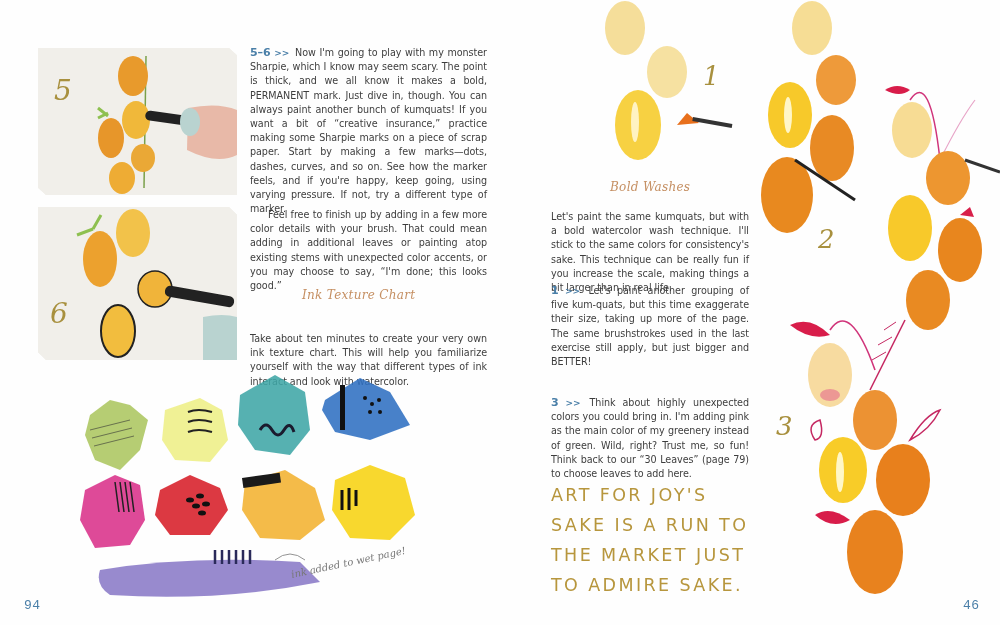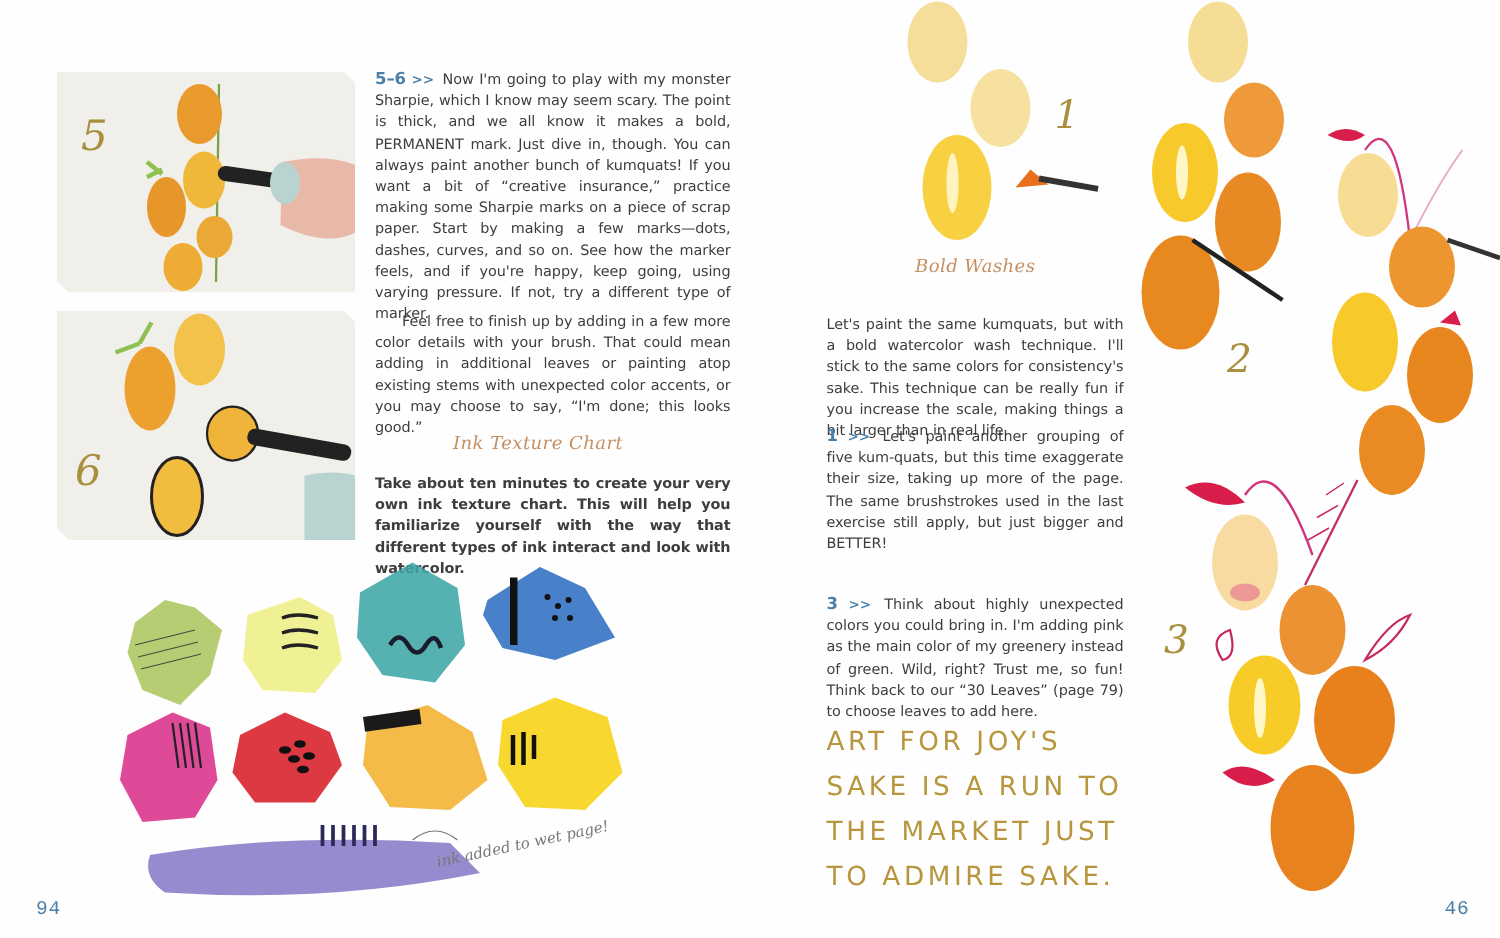--- a/index.html
+++ b/index.html
@@ -77,21 +77,21 @@
     <p class="body-text" style="left:250px; top:46px; width:237px;">
       <span class="step-num">5–6</span>
       <span class="step-arrows">&gt;&gt;</span>
       <span>Now I'm going to play with my monster Sharpie, which I know may seem scary. The point is thick, and we all know it makes a bold, PERMANENT mark. Just dive in, though. You can always paint another bunch of kumquats! If you want a bit of “creative insurance,” practice making some Sharpie marks on a piece of scrap paper. Start by making a few marks—dots, dashes, curves, and so on. See how the marker feels, and if you're happy, keep going, using varying pressure. If not, try a different type of marker.</span>
     </p>
 
     <p class="body-text indent" style="left:250px; top:208px; width:237px;">Feel free to finish up by adding in a few more color details with your brush. That could mean adding in additional leaves or painting atop existing stems with unexpected color accents, or you may choose to say, “I'm done; this looks good.”</p>
 
     <div class="script-heading" style="left:302px; top:288px;text-align:center;">Ink Texture Chart</div>
 
-    <p class="body-text" style="left:250px; top:316px; width:237px;font-weight:bold;">Take about ten minutes to create your very own ink texture chart. This will help you familiarize yourself with the way that different types of ink interact and look with watercolor.</p>
+    <p class="body-text" style="left:250px; top:332px; width:237px;">Take about ten minutes to create your very own ink texture chart. This will help you familiarize yourself with the way that different types of ink interact and look with watercolor.</p>
 
     <div class="art" style="left:70px; top:370px; width:350px; height:250px;">
       <svg viewBox="0 0 350 250">
 
         <path d="M20 45 L40 30 L60 35 L78 50 L70 80 L50 100 L25 90 L15 65 Z" fill="#a9c45a" opacity="0.85"></path>
         <path d="M20 60 l40 -10 M22 68 l40 -10 M24 76 l40 -10" stroke="#333" stroke-width="0.6"></path>
         <path d="M95 40 L130 28 L152 40 L158 70 L140 92 L105 90 L92 70 Z" fill="#eef08a" opacity="0.9"></path>
         <path d="M118 42 q10 -4 24 0 M118 52 q10 -4 24 0 M118 62 q10 -4 24 0" stroke="#222" stroke-width="2.2" fill="none"></path>
         <path d="M170 25 L205 5 L235 22 L240 60 L220 85 L185 80 L168 55 Z" fill="#3fa6a6" opacity="0.88"></path>
         <path d="M190 60 q6 -10 12 0 q6 10 12 0 q6 -10 10 2" stroke="#1b1b2e" stroke-width="3" fill="none"></path>
@@ -144,21 +144,21 @@
         <ellipse cx="30" cy="28" rx="20" ry="27" fill="#f3d888" opacity="0.85"></ellipse>
         <ellipse cx="72" cy="72" rx="20" ry="26" fill="#f5dc90" opacity="0.85"></ellipse>
         <ellipse cx="43" cy="125" rx="23" ry="35" fill="#f6cc2e" opacity="0.9"></ellipse>
         <ellipse cx="40" cy="122" rx="4" ry="20" fill="#fff3c2"></ellipse>
         <text x="108" y="85" class="handnum" font-size="26">1</text>
         <path d="M82 125 l10 -12 l12 10 z" fill="#e8701c"></path>
         <rect x="98" y="117" width="40" height="4" fill="#333" transform="rotate(10 98 117)"></rect>
       </svg>
     </div>
 
-    <div class="script-heading" style="left:110px; top:170px;">Bold Washes</div>
+    <div class="script-heading" style="left:110px; top:180px;">Bold Washes</div>
 
     <p class="body-text" style="left:51px; top:210px; width:198px;">Let's paint the same kumquats, but with a bold watercolor wash technique. I'll stick to the same colors for consistency's sake. This technique can be really fun if you increase the scale, making things a bit larger than in real life.</p>
 
     <p class="body-text" style="left:51px; top:284px; width:198px;">
       <span class="step-num">1</span>
       <span class="step-arrows">&gt;&gt;</span>
       <span>Let's paint another grouping of five kum-quats, but this time exaggerate their size, taking up more of the page. The same brushstrokes used in the last exercise still apply, but just bigger and BETTER!</span>
     </p>
 
 

